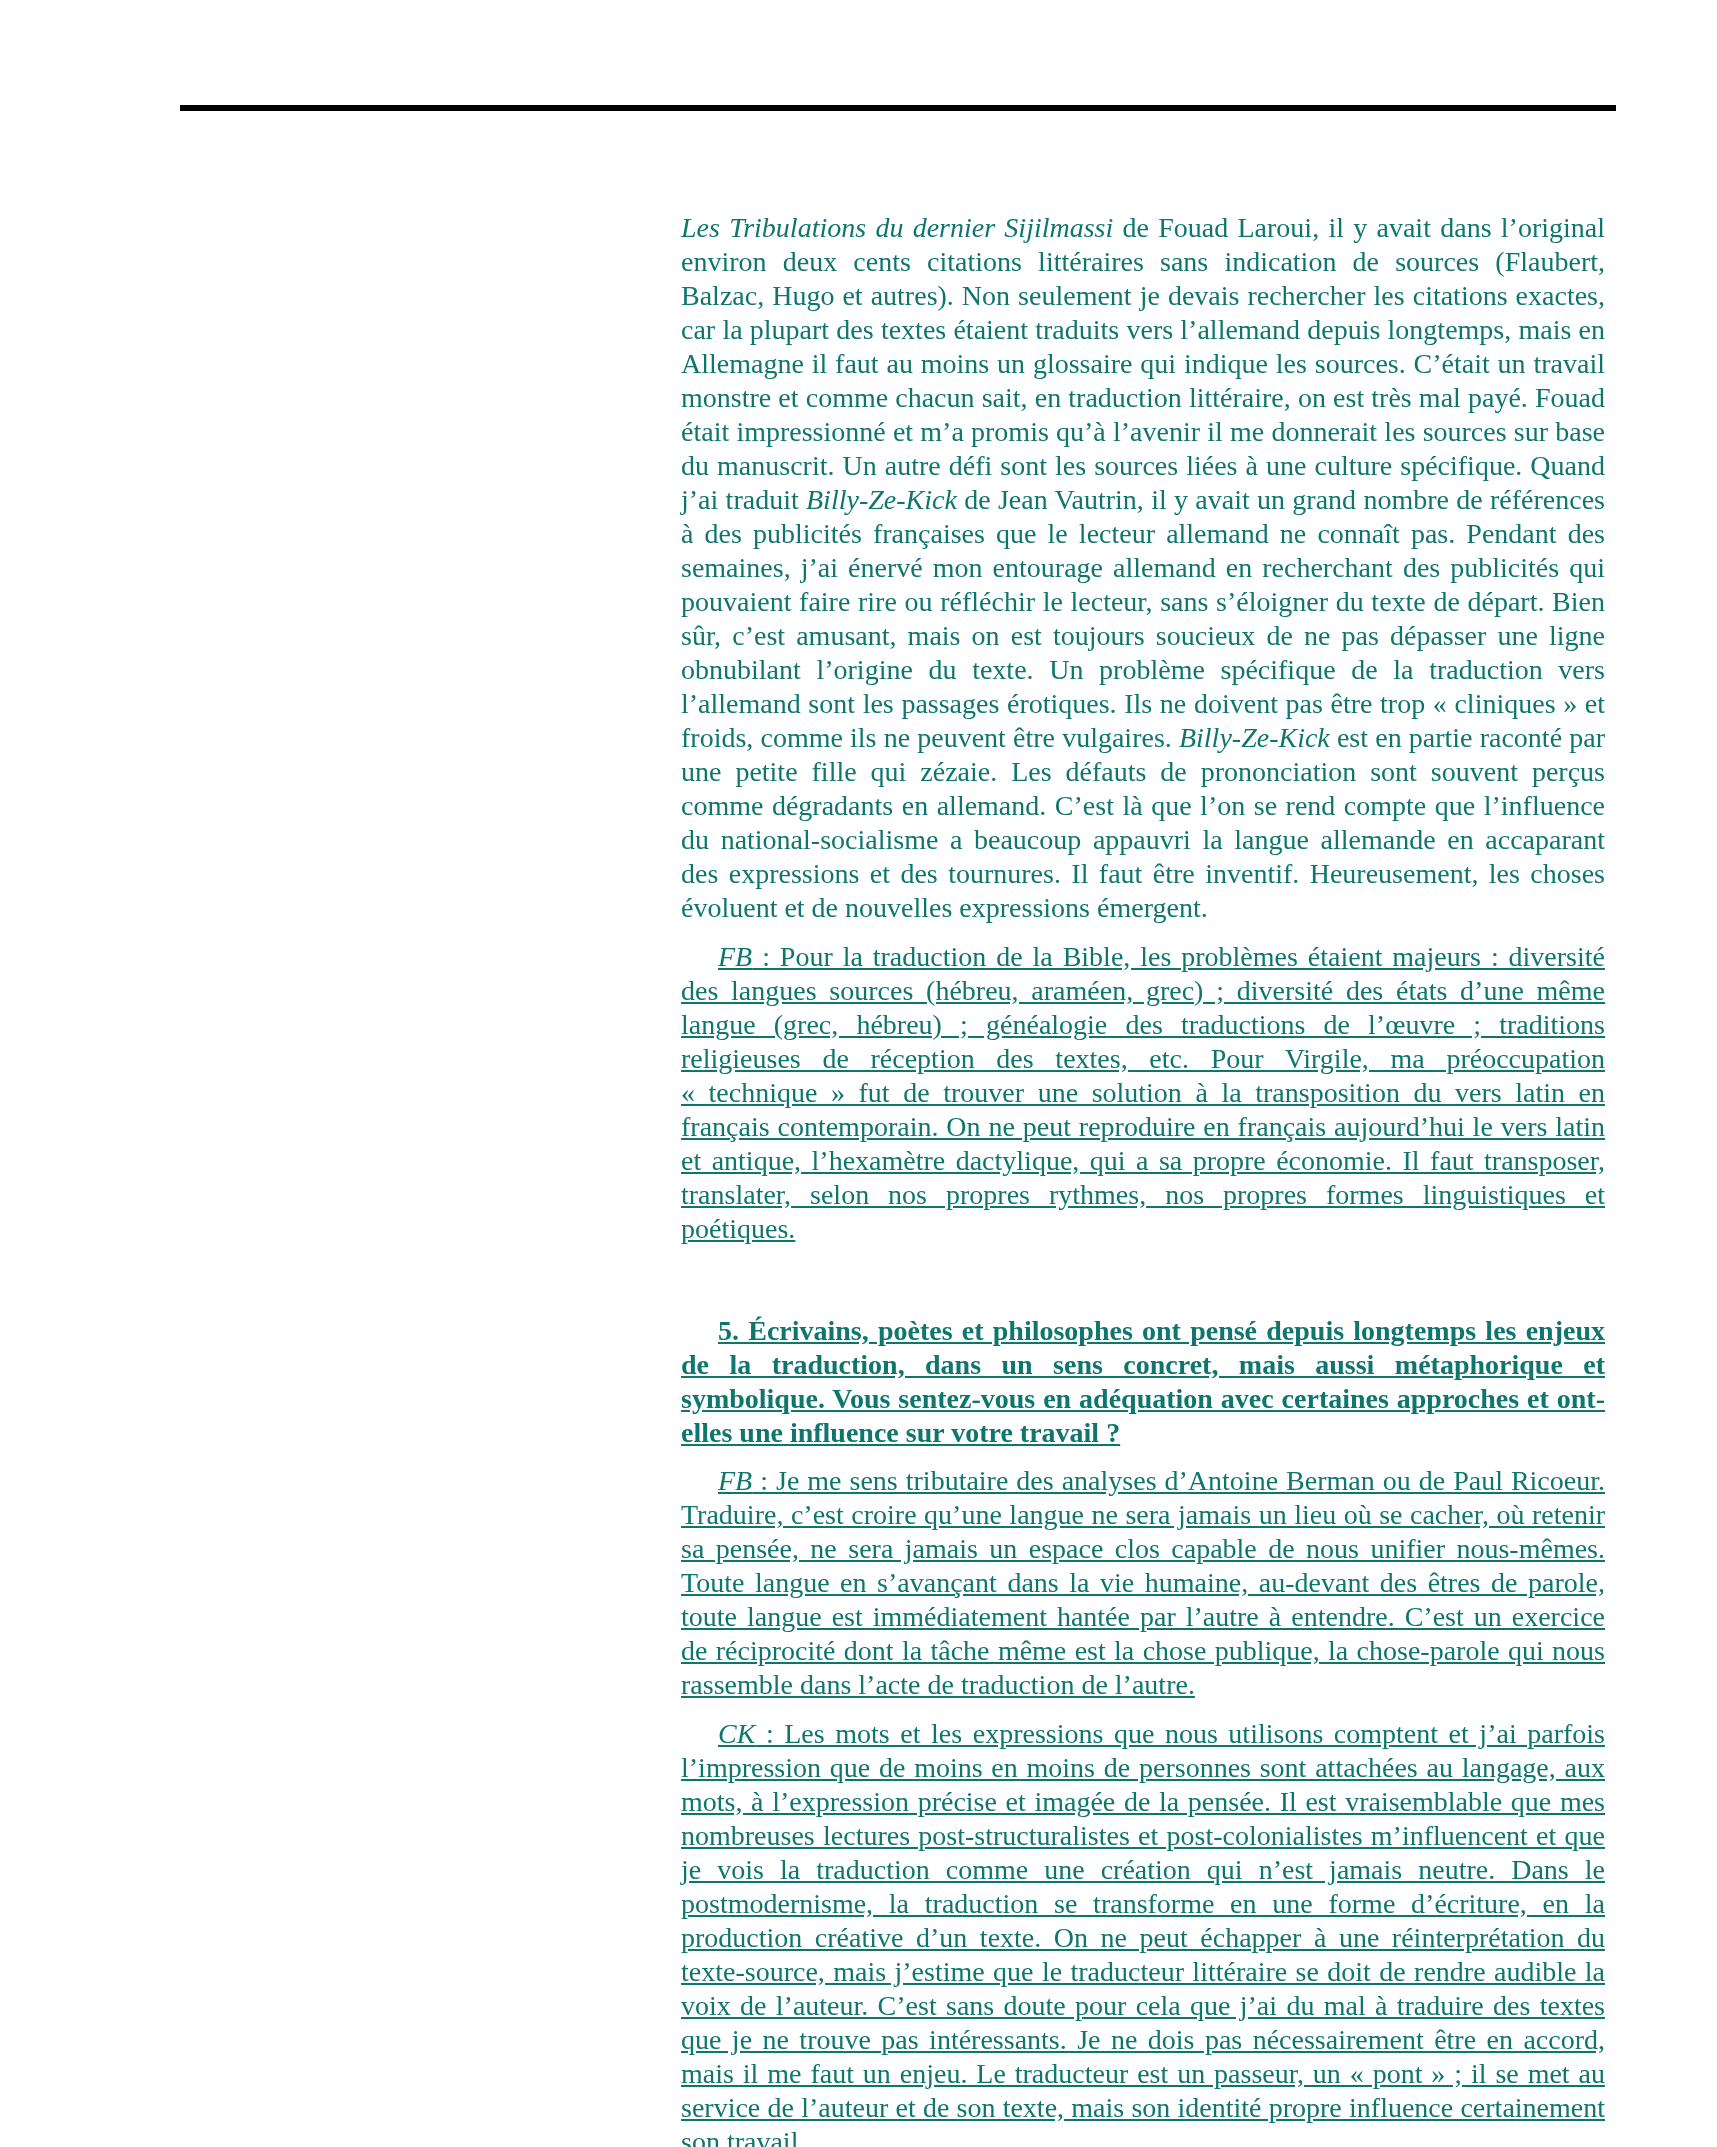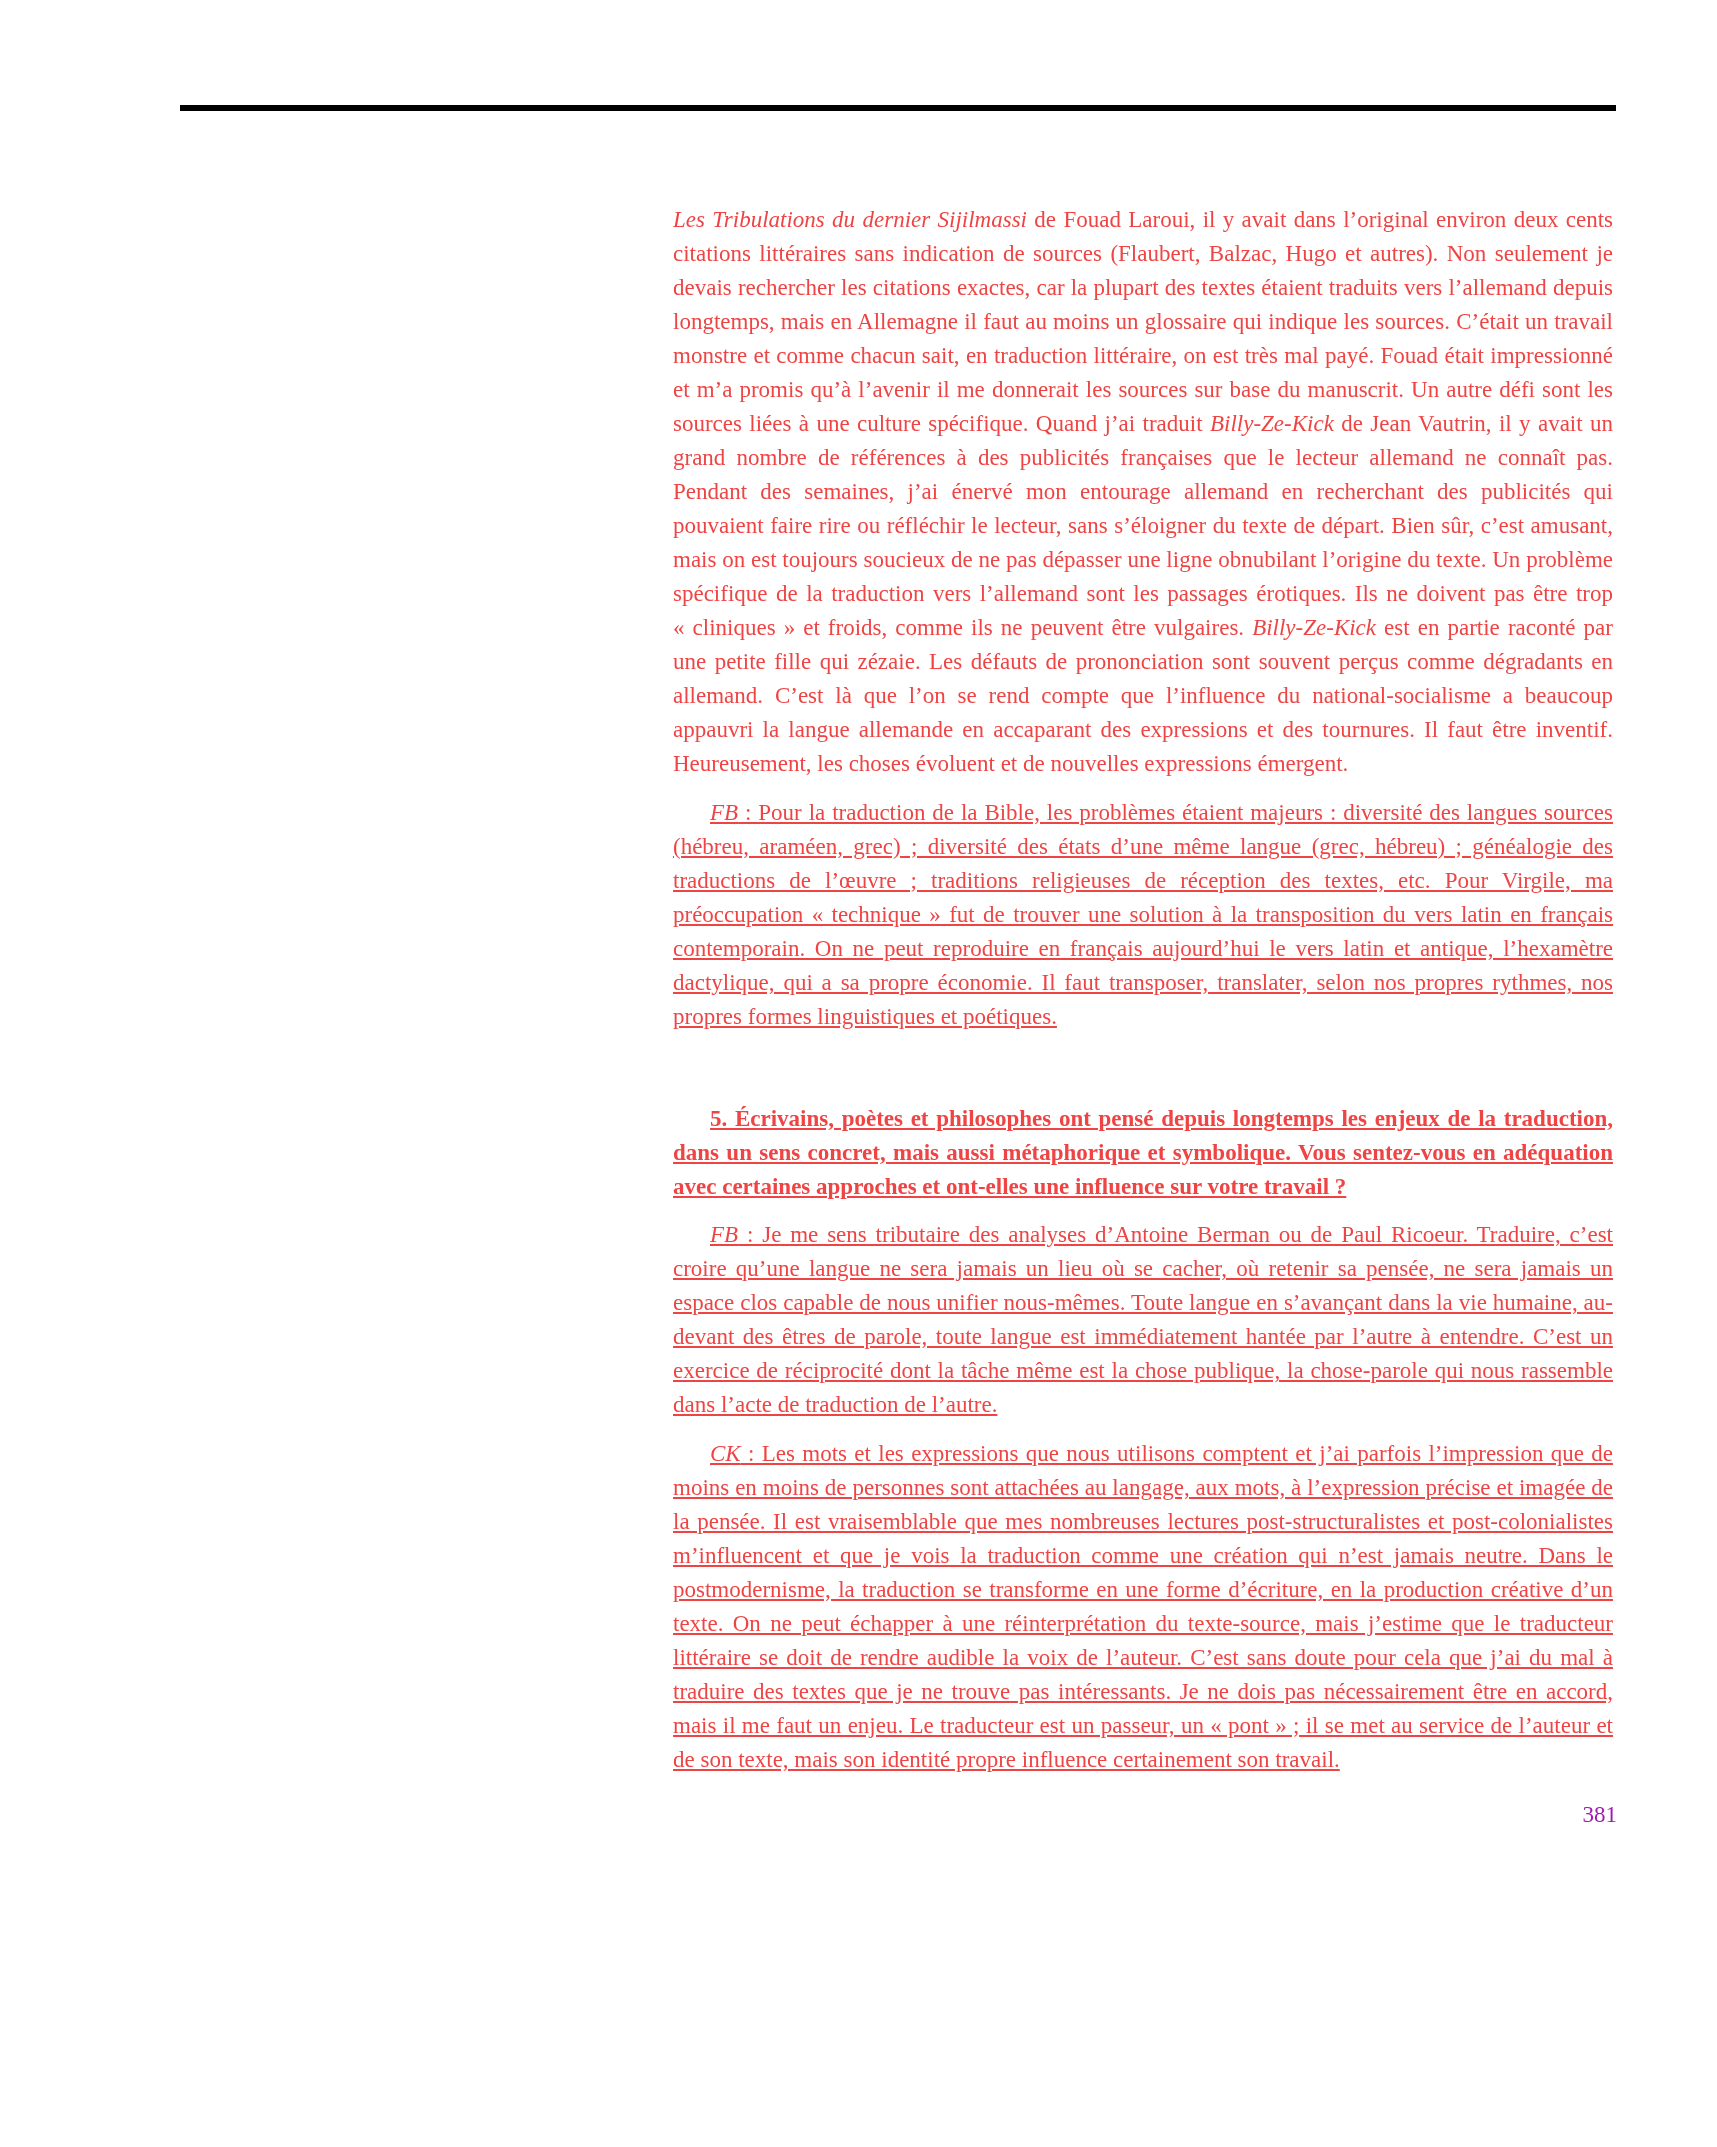--- a/index.html
+++ b/index.html
@@ -23,25 +23,25 @@
     height: 6.4px;
     background: #000000;
   }
   .text-block {
     position: absolute;
     left: 669px;
     top: 199px;
     width: 948px;
   }
   .para {
-    margin: 4px;
-    font-size: 23px;
+    margin: 12px;
+    font-size: 28px;
     line-height: 34px;
     text-align: justify;
-    color: #ef4444;
+    color: #0f766e;
   }
   .para + .para {
     margin-top: 14.6px;
   }
   .para.indent {
     text-indent: 37px;
     text-decoration: underline;
   }
   .para.question {
     font-weight: 700;

